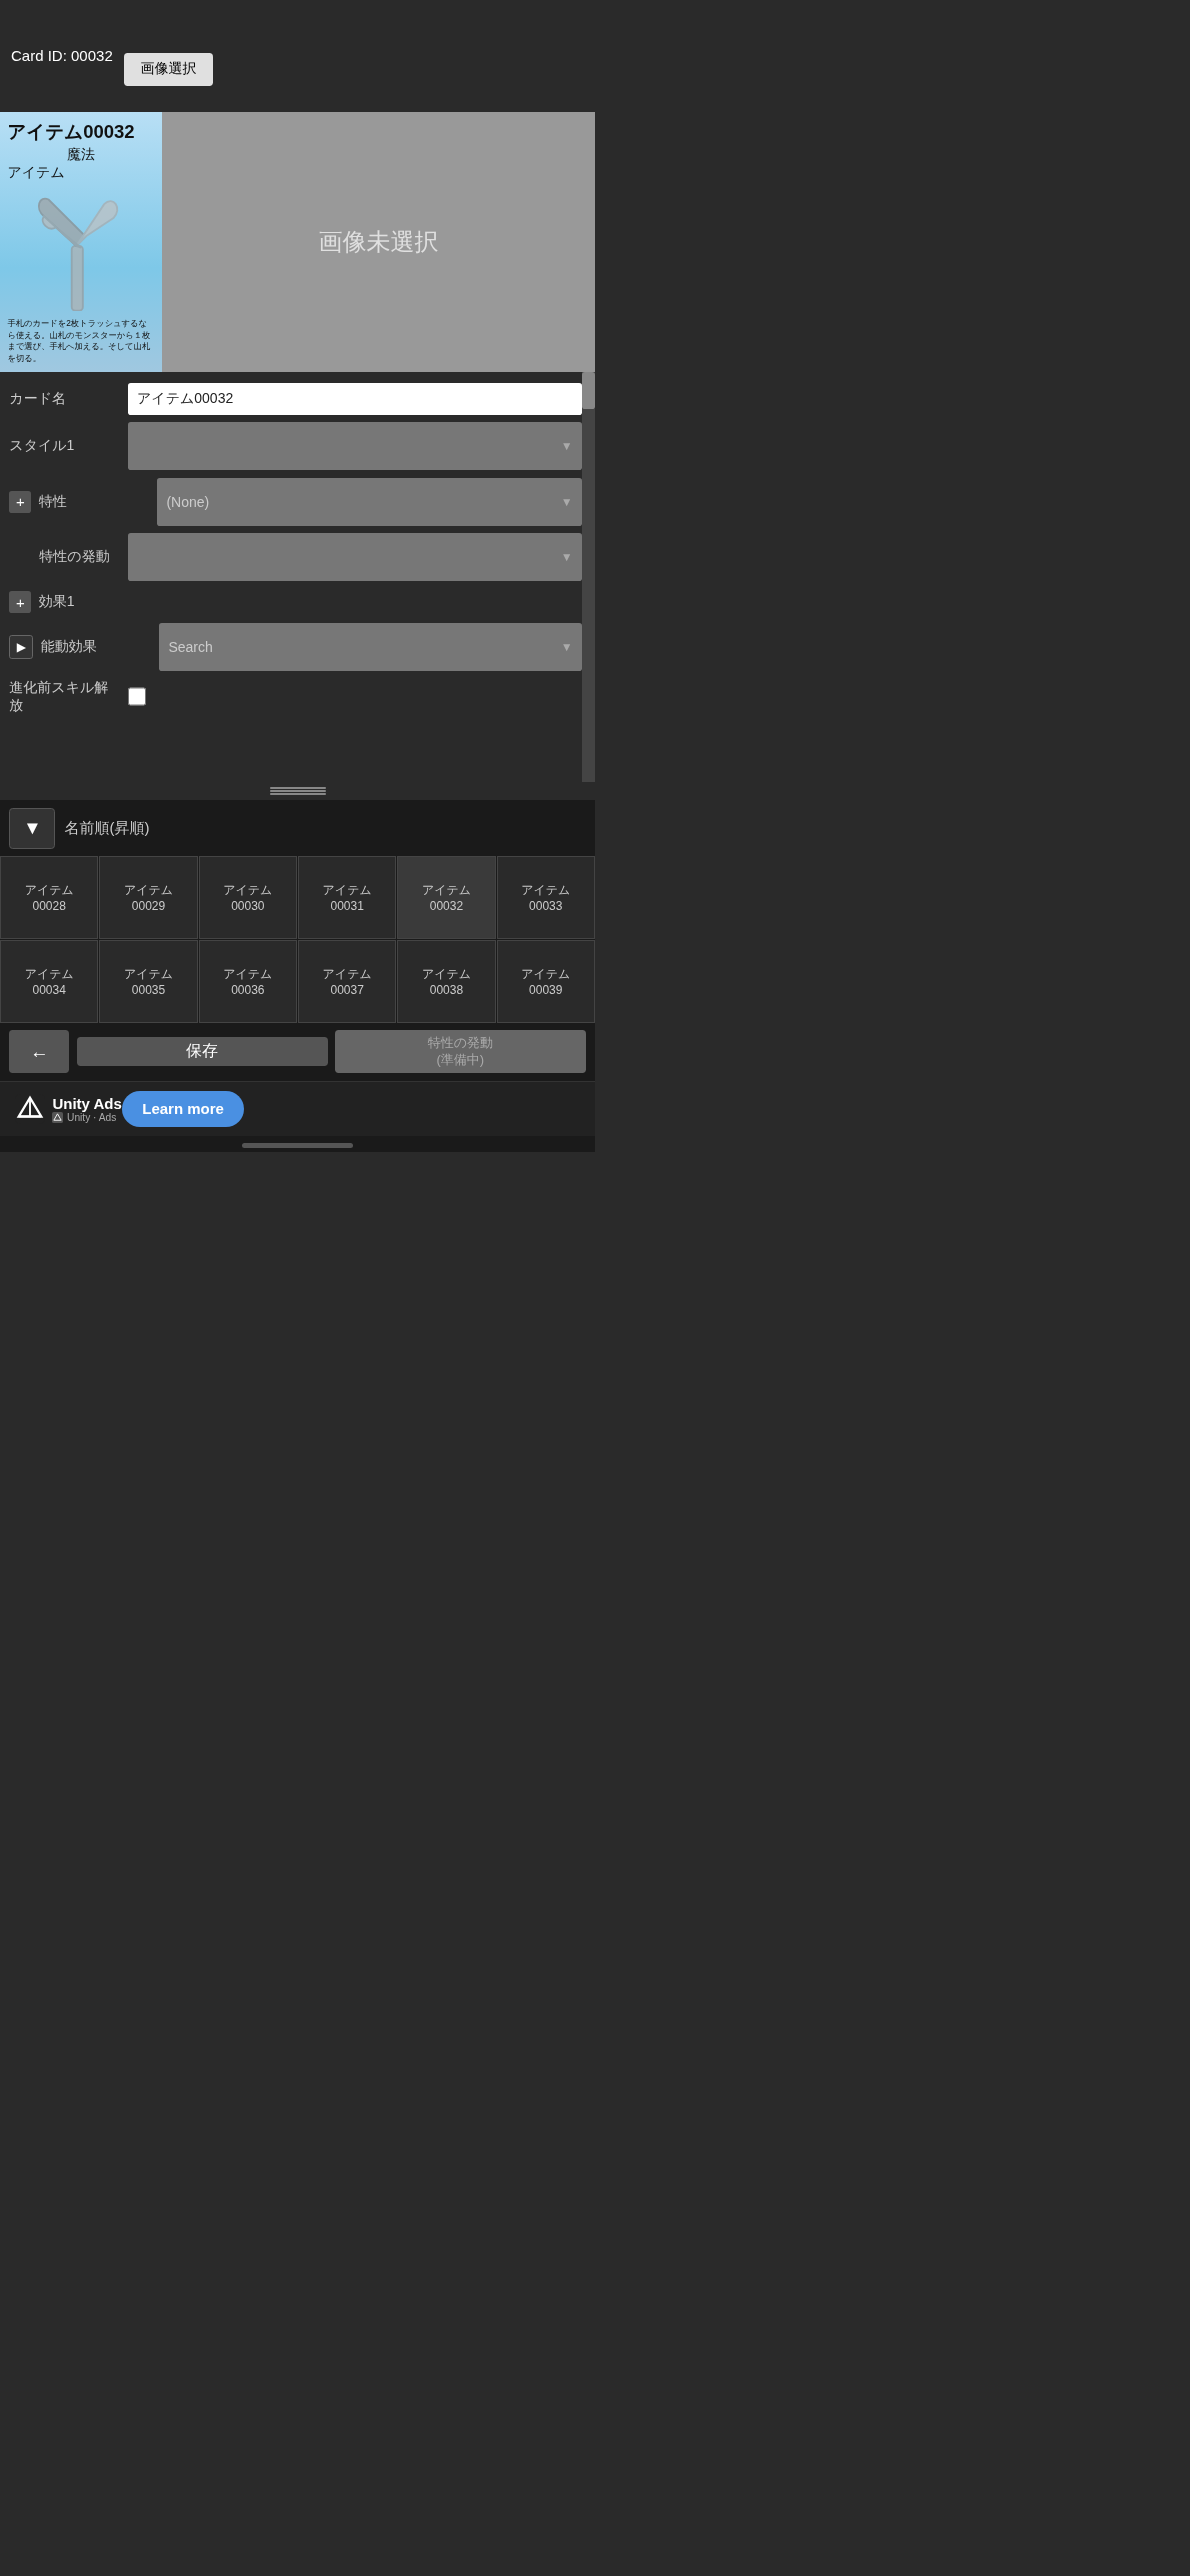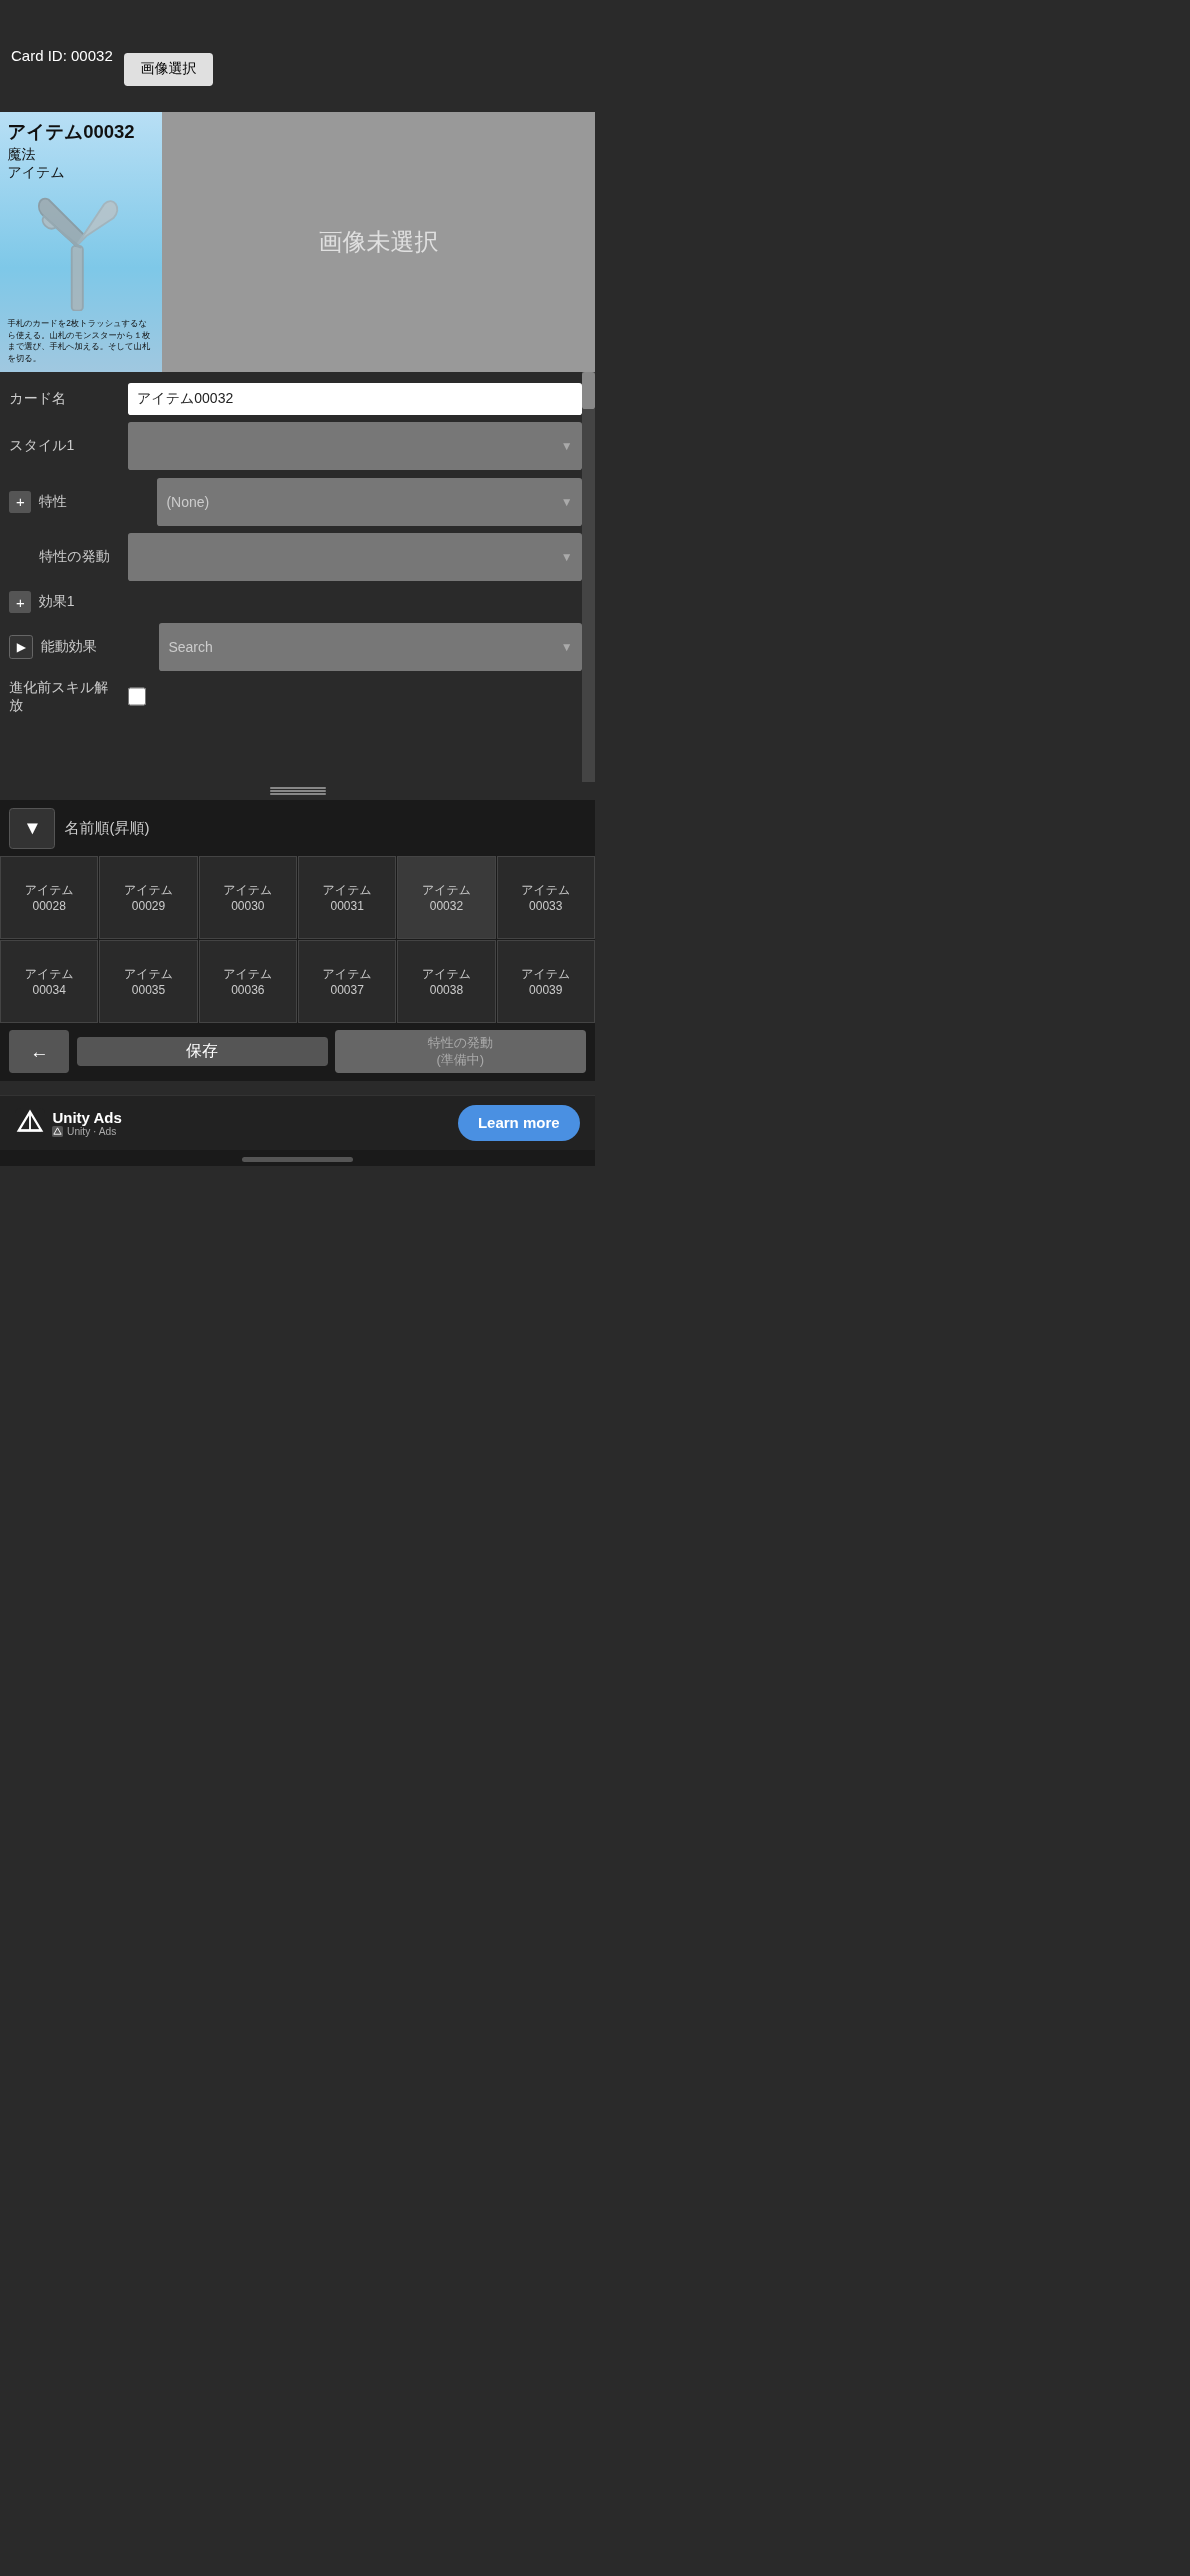--- a/index.html
+++ b/index.html
@@ -57,20 +57,21 @@
     }
     .card-title {
       font-size: 18.5px;
       font-weight: bold;
       color: #111;
       margin-bottom: 1.9px;
     }
     .card-type1 {
       font-size: 14px;
       color: #111;
+      text-align: center;
     }
     .card-type2 {
       font-size: 14px;
       color: #111;
       margin-bottom: 3.7px;
     }
     .card-image-area {
       flex: 1;
       display: flex;
       align-items: center;
@@ -339,24 +340,23 @@
       font-size: 13px;
       cursor: pointer;
       line-height: 1.3;
     }
 
     
     .ad-banner {
       background: #222;
       display: flex;
       align-items: center;
-      justify-content: space-between;
+      justify-content: flex-start;
       padding: 9.3px 15px;
       border-top: 0.9px solid #333;
-      margin-top: 14px;
     }
     .ad-left {
       display: flex;
       align-items: center;
       gap: 7.4px;
     }
     .unity-logo {
       display: flex;
       align-items: center;
       gap: 5.6px;

